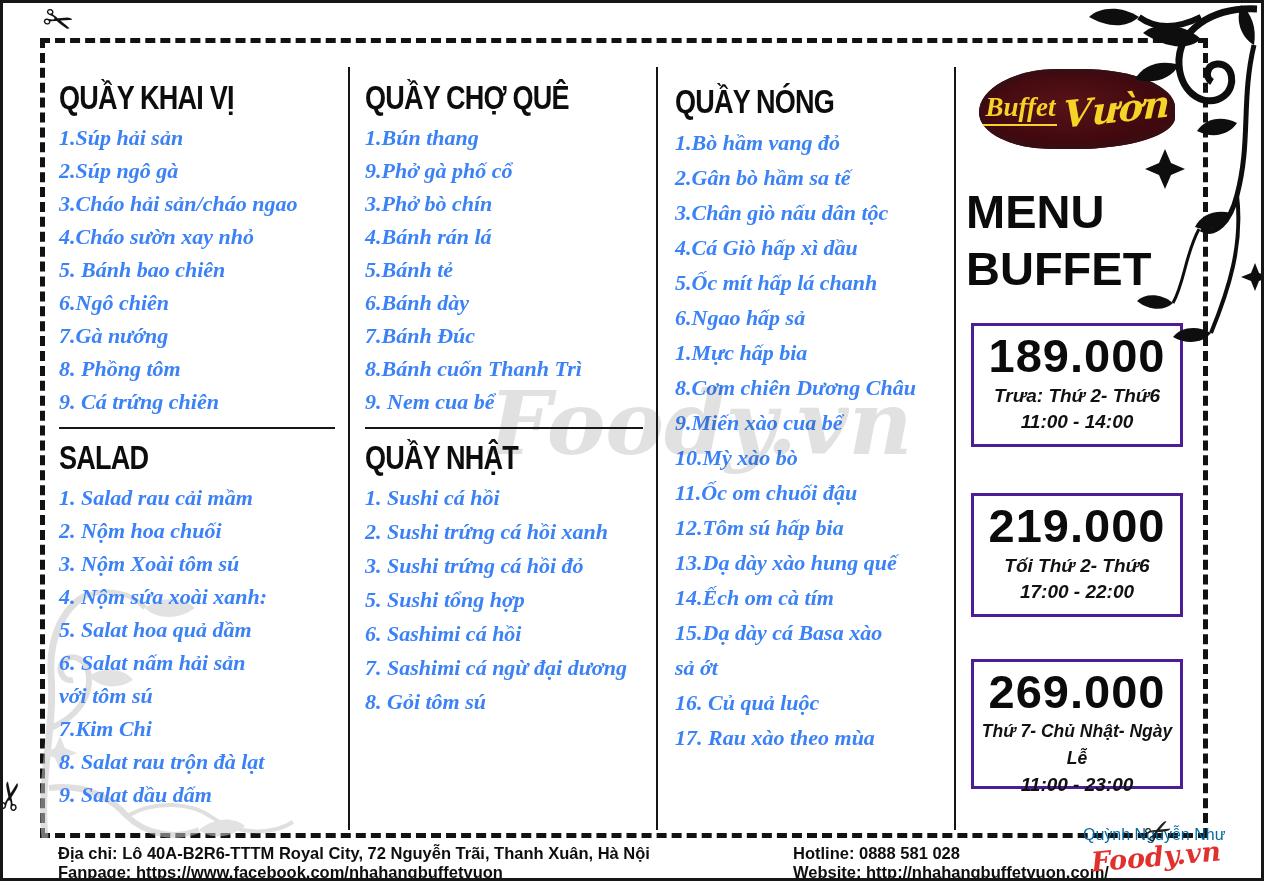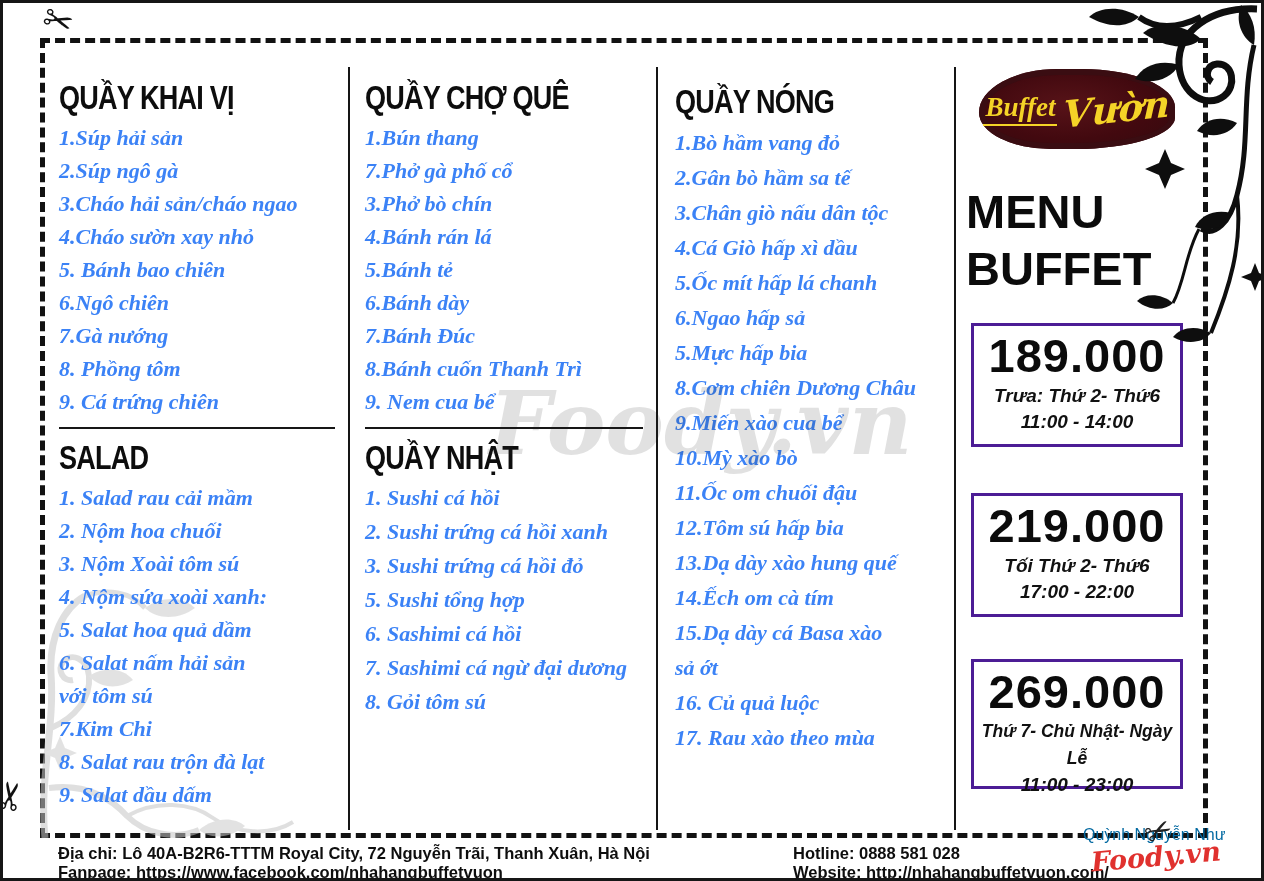--- a/index.html
+++ b/index.html
@@ -198,21 +198,21 @@
   </div>
 
   <div class="vsep s1"></div>
 
   <div class="col" id="col2">
     <section>
       <h2 class="sec-title">QUẦY CHỢ QUÊ</h2>
       <ul class="menu-list">
 
       <li>1.Bún thang</li>
-          <li>7.Phở gà phố cổ</li>
+          <li>9.Phở gà phố cổ</li>
           <li>3.Phở bò chín</li>
           <li>4.Bánh rán lá</li>
           <li>5.Bánh tẻ</li>
           <li>6.Bánh dày</li>
           <li>7.Bánh Đúc</li>
           <li>8.Bánh cuốn Thanh Trì</li>
           <li>9. Nem cua bể</li>
         </ul>
     </section>
     <div class="sec-divider"></div>
@@ -237,21 +237,21 @@
     <section>
       <h2 class="sec-title">QUẦY NÓNG</h2>
       <ul class="menu-list">
 
       <li>1.Bò hầm vang đỏ</li>
           <li>2.Gân bò hầm sa tế</li>
           <li>3.Chân giò nấu dân tộc</li>
           <li>4.Cá Giò hấp xì dầu</li>
           <li>5.Ốc mít hấp lá chanh</li>
           <li>6.Ngao hấp sả</li>
-          <li>5.Mực hấp bia</li>
+          <li>1.Mực hấp bia</li>
           <li>8.Cơm chiên Dương Châu</li>
           <li>9.Miến xào cua bể</li>
           <li>10.Mỳ xào bò</li>
           <li>11.Ốc om chuối đậu</li>
           <li>12.Tôm sú hấp bia</li>
           <li>13.Dạ dày xào hung quế</li>
           <li>14.Ếch om cà tím</li>
           <li>15.Dạ dày cá Basa xào
 sả ớt</li>
           <li>16. Củ quả luộc</li>

